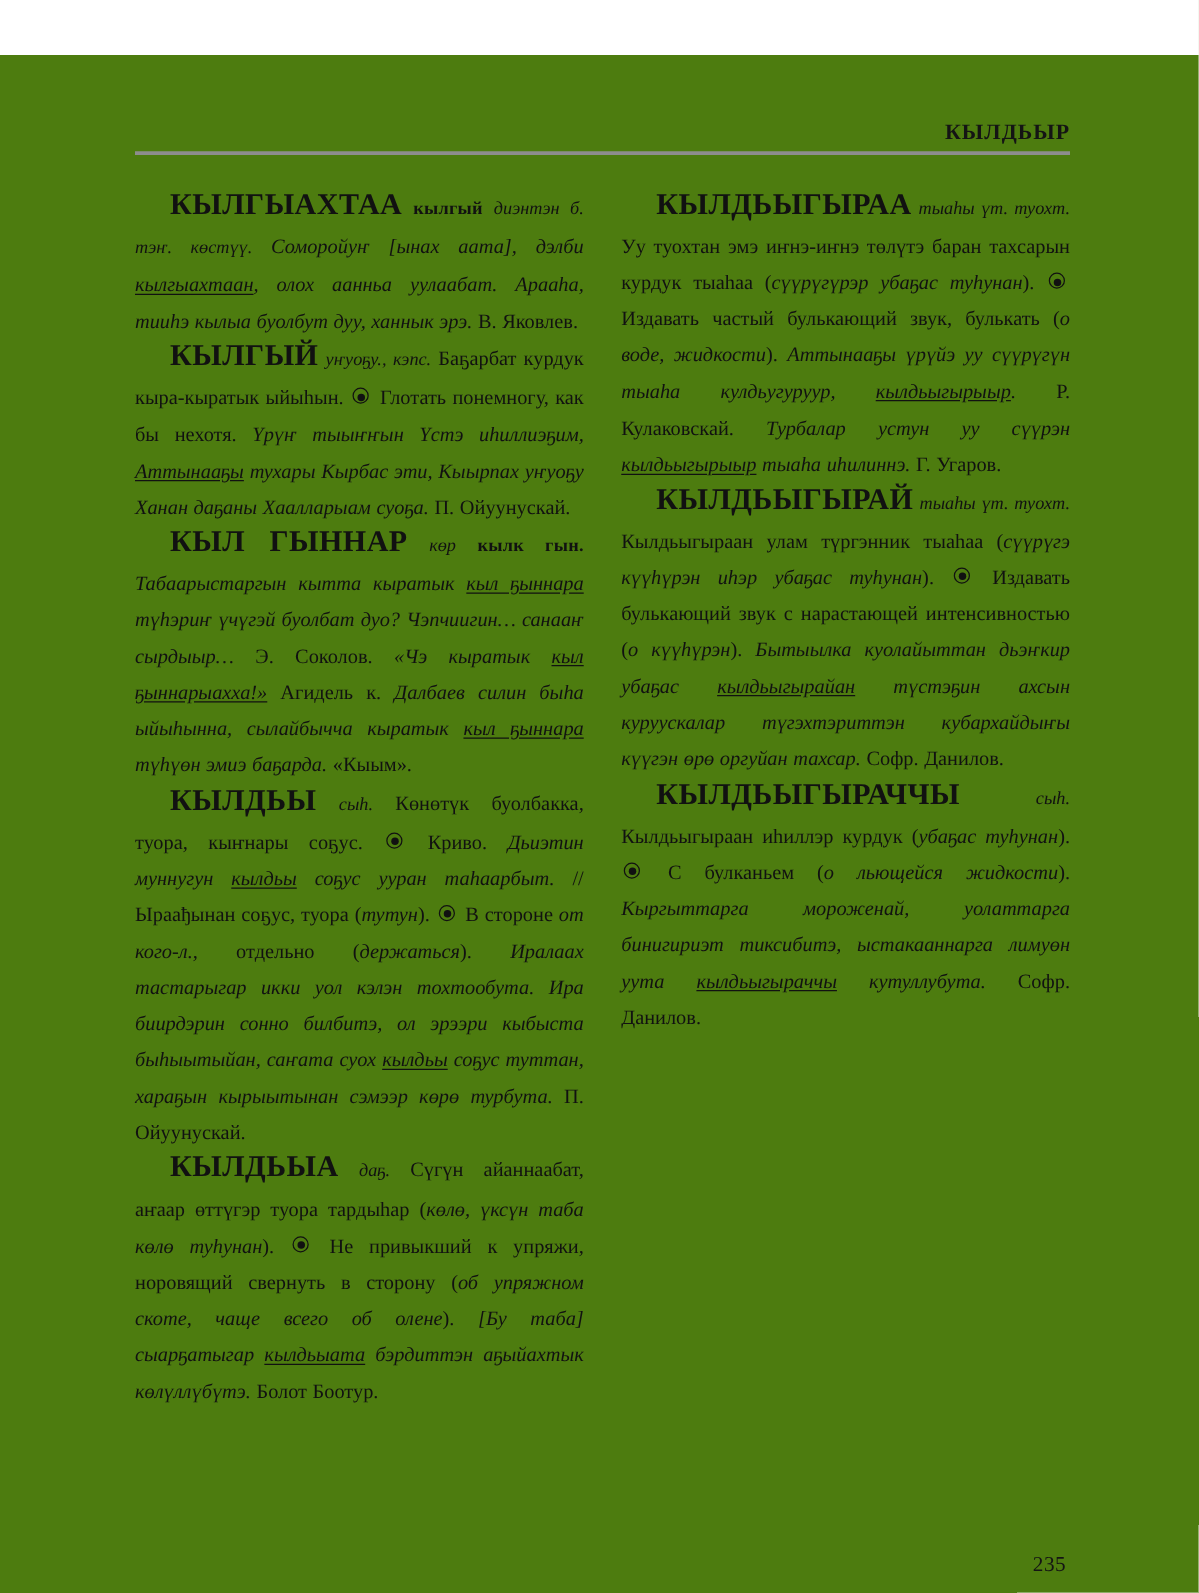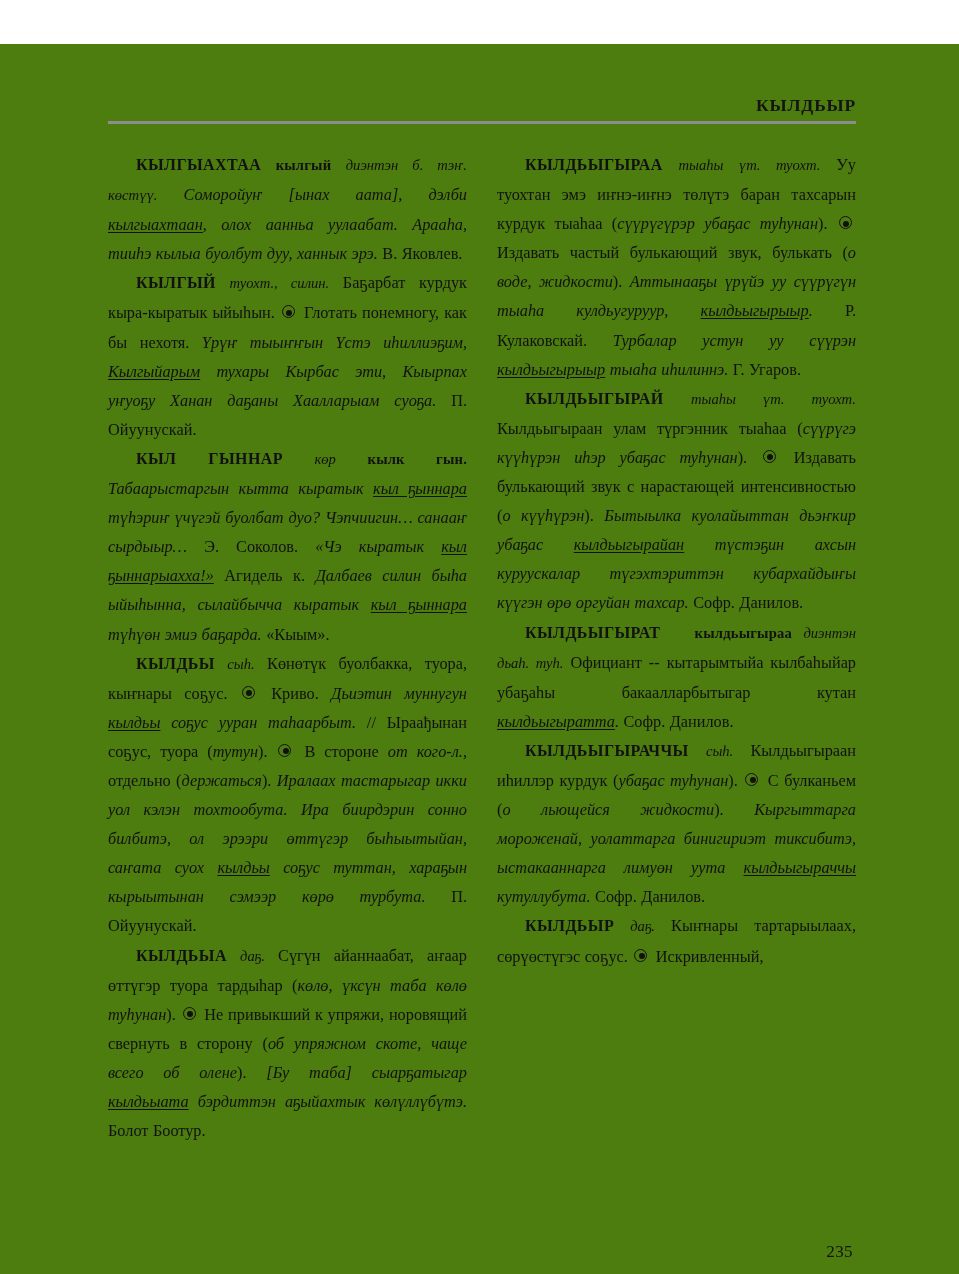--- a/index.html
+++ b/index.html
@@ -77,21 +77,21 @@
   .entry.cont {
     text-indent: 0;
   }
   .entry.start {
     text-indent: 28px;
   }
 
   
   .hw {
     font-weight: bold;
-    font-size: 16px;
+    font-size: 24px;
     letter-spacing: 0.4px;
   }
   
   .b {
     font-weight: bold;
     font-size: 14.6px;
     letter-spacing: 0.2px;
   }
   
   .i {
@@ -170,26 +170,26 @@
         <span class="hw">КЫЛГЫАХТАА</span>
         <span class="b">кылгый</span>
         <span class="ia">диэнтэн б. тэҥ. кɵстүү.</span>
         <span class="i">Соморойуҥ [ынах аата], дэлби</span>
         <span class="u">кылгыахтаан</span><span class="i">, олох аанньа уулаабат. Арааһа, тииһэ кылыа буолбут дуу, ханнык эрэ.</span>
         <span class="r">В. Яковлев.</span>
       </p>
 
       <p class="entry start">
         <span class="hw">КЫЛГЫЙ</span>
-        <span class="ia">туохт., силин.</span>
+        <span class="ia">уҥуоҕу., кэпс.</span>
         <span class="r">Баҕарбат курдук кыра-кыратык ыйыһын.</span>
         <span class="mark"></span>
         <span class="r">Глотать понемногу, как бы нехотя.</span>
         <span class="i">Үрүҥ тыыҥҥын Үстэ иһиллиэҕим,</span>
-        <span class="u">Кылгыйарым</span>
+        <span class="u">Аттынааҕы</span>
         <span class="i">тухары Кырбас эти, Кыырпах уҥуоҕу Ханан даҕаны Хаалларыам суоҕа.</span>
         <span class="r">П. Ойуунускай.</span>
       </p>
 
       <p class="entry start">
         <span class="hw">КЫЛ ГЫННАР</span>
         <span class="ia">кɵр</span>
         <span class="b">кылк гын.</span>
         <span class="i">Табаарыстаргын кытта кыратык</span>
         <span class="u">кыл ҕыннара</span>
@@ -211,21 +211,21 @@
         <span class="mark"></span>
         <span class="r">Криво.</span>
         <span class="i">Дьиэтин муннугун</span>
         <span class="u">кылдьы</span>
         <span class="i">соҕус ууран таһаарбыт.</span>
         <span class="r">//</span>
         <span class="r">Ыраађынан соҕус, туора (</span><span class="i">тутун</span><span class="r">).</span>
         <span class="mark"></span>
         <span class="r">В стороне</span>
         <span class="i">от кого-л.</span><span class="r">, отдельно (</span><span class="i">держаться</span><span class="r">).</span>
-        <span class="i">Иралаах тастарыгар икки уол кэлэн тохтообута. Ира биирдэрин сонно билбитэ, ол эрээри ɵттүгэр быһыытыйан, саҥата суох</span>
+        <span class="i">Иралаах тастарыгар икки уол кэлэн тохтообута. Ира биирдэрин сонно билбитэ, ол эрээри кыбыста быһыытыйан, саҥата суох</span>
         <span class="u">кылдьы</span>
         <span class="i">соҕус туттан, хараҕын кырыытынан сэмээр кɵрɵ турбута.</span>
         <span class="r">П. Ойуунускай.</span>
       </p>
 
       <p class="entry start">
         <span class="hw">КЫЛДЬЫА</span>
         <span class="ia">даҕ.</span>
         <span class="r">Сүгүн айаннаабат, аҥаар ɵттүгэр туора тардыһар (</span><span class="i">кɵлɵ, үксүн таба кɵлɵ туһунан</span><span class="r">).</span>
         <span class="mark"></span>
@@ -262,48 +262,33 @@
         <span class="ia">тыаһы үт. туохт.</span>
         <span class="r">Кылдьыгыраан улам түргэнник тыаһаа (</span><span class="i">сүүрүгэ күүһүрэн иһэр убаҕас туһунан</span><span class="r">).</span>
         <span class="mark"></span>
         <span class="r">Издавать булькающий звук с нарастающей интенсивностью (</span><span class="i">о күүһүрэн</span><span class="r">).</span>
         <span class="i">Бытыылка куолайыттан дьэҥкир убаҕас</span>
         <span class="u">кылдьыгырайан</span>
         <span class="i">түстэҕин ахсын куруускалар түгэхтэриттэн кубархайдыҥы күүгэн ɵрɵ оргуйан тахсар.</span>
         <span class="r">Софр. Данилов.</span>
       </p>
 
-      <p class="entry start">
-        <span class="hw">КЫЛДЬЫГЫРАТ</span>
-        &nbsp;&nbsp;<span class="b">кылдьыгыраа</span>
-        <span class="ia">диэнтэн дьаһ. туһ.</span>
-        <span class="r">Официант -- кытарымтыйа кылбаһыйар убаҕаһы бакаалларбытыгар кутан</span>
-        <span class="u">кылдьыгыратта</span><span class="i">.</span>
-        <span class="r">Софр. Данилов.</span>
-      </p>
 
       <p class="entry start">
         <span class="hw">КЫЛДЬЫГЫРАЧЧЫ</span>
         <span class="ia">сыһ.</span>
         <span class="r">Кылдьыгыраан иһиллэр курдук (</span><span class="i">убаҕас туһунан</span><span class="r">).</span>
         <span class="mark"></span>
         <span class="r">С булканьем (</span><span class="i">о льющейся жидкости</span><span class="r">).</span>
         <span class="i">Кыргыттарга мороженай, уолаттарга бинигириэт тиксибитэ, ыстакааннарга лимуɵн уута</span>
         <span class="u">кылдьыгыраччы</span>
         <span class="i">кутуллубута.</span>
         <span class="r">Софр. Данилов.</span>
       </p>
 
 
-      <p class="entry start">
-        <span class="hw">КЫЛДЬЫР</span>
-        <span class="ia">даҕ.</span>
-        <span class="r">Кыҥнары тартарыылаах, сɵрүɵстүгэс соҕус.</span>
-        <span class="mark"></span>
-        <span class="r">Искривленный,</span>
-      </p>
 
     </div>
   </div>
 
   <div class="folio">235</div>
 
 </div>
 
 </body></html>

